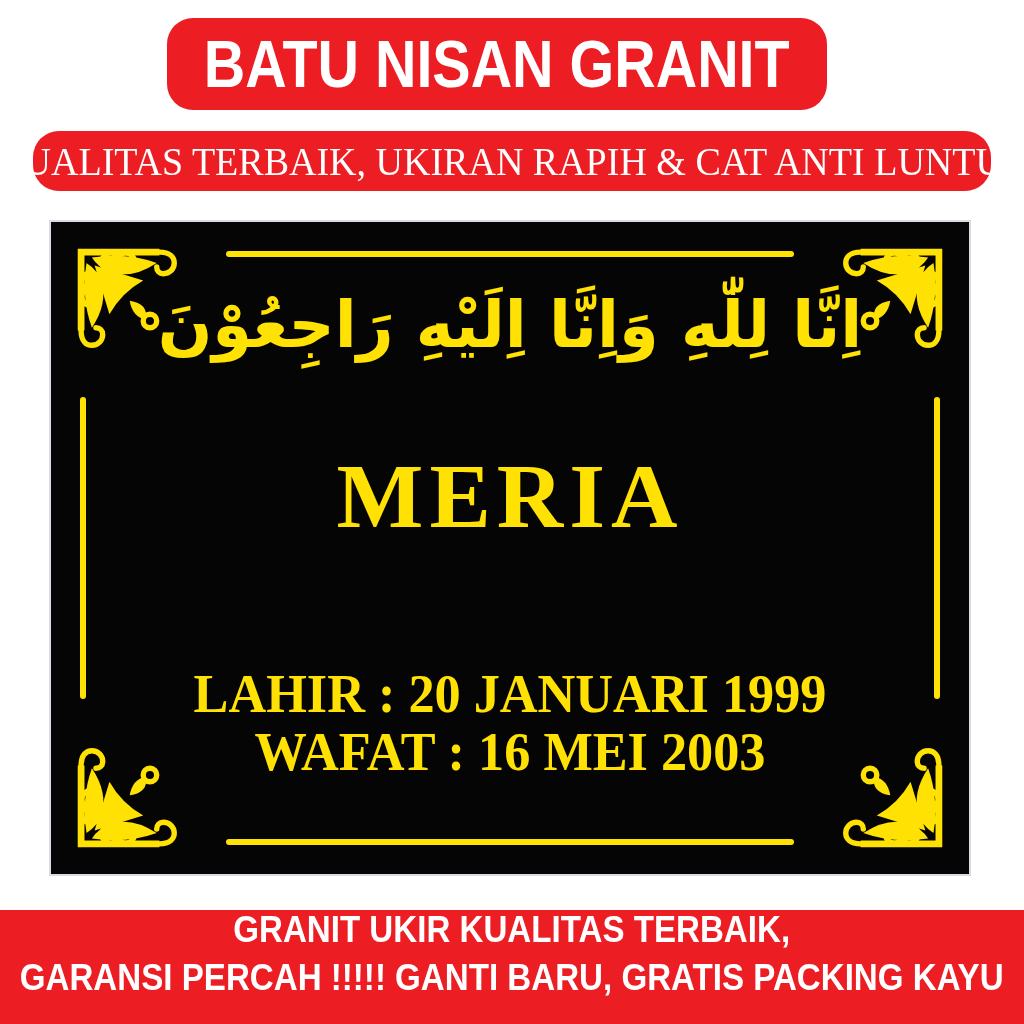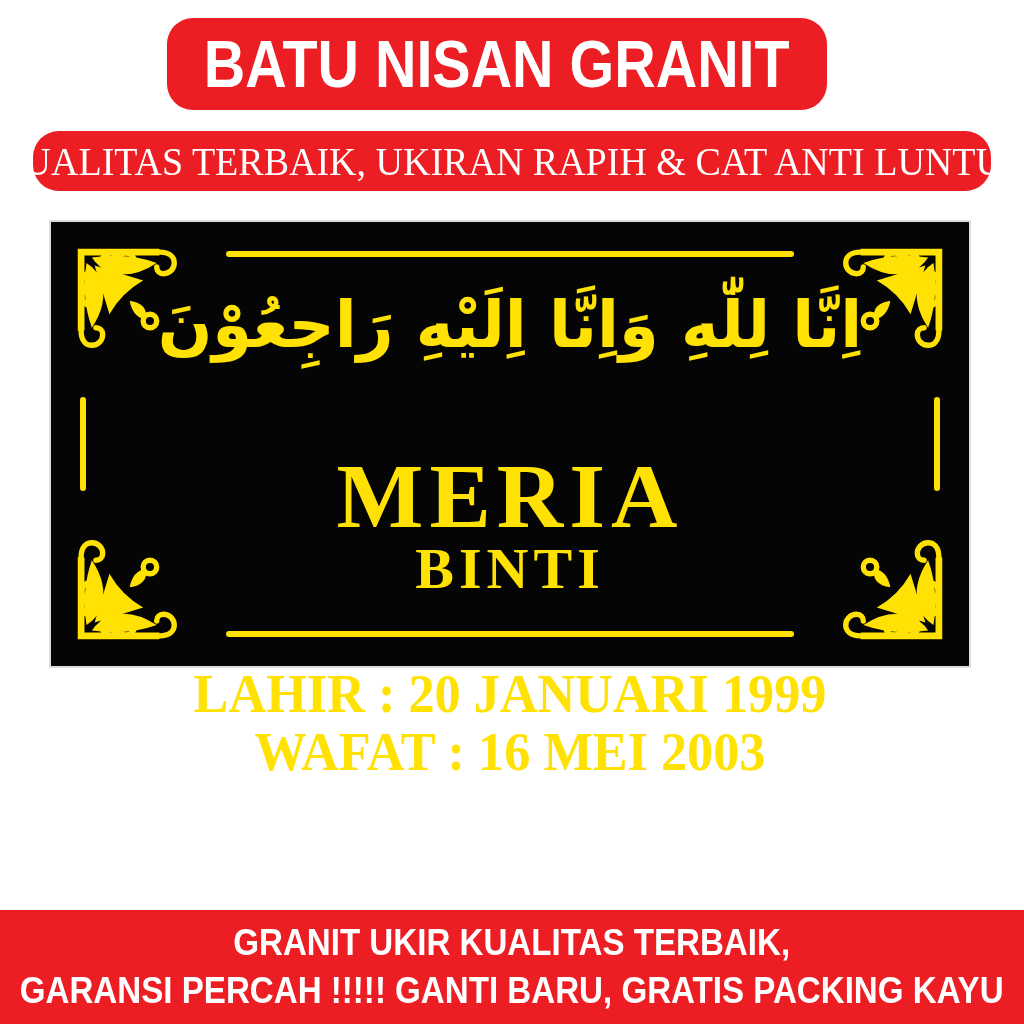--- a/index.html
+++ b/index.html
@@ -22,21 +22,21 @@
     transform:scaleX(0.87);font-family:"Liberation Sans",sans-serif;
   }
   .banner-subtitle{left:33px;top:99px;width:958px;height:60px;border-radius:26px;margin-top:32px;}
   .banner-subtitle span{
     color:#fff;font-family:"Liberation Serif",serif;font-size:40px;white-space:nowrap;
     transform:scaleX(0.95);
   }
 
   
   .plaque{
-    position:absolute;left:51px;top:222px;width:918px;height:444px;
+    position:absolute;left:51px;top:222px;width:918px;height:652px;
     background:var(--plaque-black);
     box-shadow:0 0 0 2px rgba(150,155,175,0.35);
   }
   .bline{position:absolute;background:var(--yellow);border-radius:3px;}
   .bl-top{left:175px;right:175px;top:29px;height:6px;}
   .bl-bottom{left:175px;right:175px;bottom:29px;height:6px;}
   .bl-left{top:175px;bottom:175px;left:29px;width:6px;}
   .bl-right{top:175px;bottom:175px;right:29px;width:6px;}
 
   .corner{position:absolute;width:135px;height:135px;}
@@ -53,21 +53,21 @@
   .name-big{top:228px;font-family:"Liberation Serif",serif;font-weight:bold;font-size:92px;letter-spacing:6px;line-height:1;}
   .name-andi{top:360px;}
   .name-mid{top:318px;font-family:"Liberation Serif",serif;font-weight:bold;font-size:58px;letter-spacing:5px;line-height:1;}
   .date-line{font-family:"Liberation Serif",serif;font-weight:bold;font-size:55px;line-height:1;transform:scaleX(0.95);}
   .date-lahir{top:444px;}
   .date-wafat{top:502px;}
 
   
   .footer{
     position:absolute;left:0;top:910px;width:1024px;height:114px;background:var(--red);
-    display:flex;flex-direction:column;align-items:center;justify-content:center;gap:8px;
+    display:flex;flex-direction:column;align-items:center;justify-content:flex-start;gap:8px;
   }
   .footer div{
     color:#fff;font-weight:bold;font-size:36px;white-space:nowrap;line-height:1.1;
     transform:scaleX(0.92);
   }
   .svgdefs{position:absolute;width:0;height:0;overflow:hidden;}
 </style>
 </head>
 <body>
 
@@ -121,21 +121,20 @@
       </svg>
     <svg class="corner c-bl" viewBox="0 0 100 100">
         <use href="#corner-def"></use>
       </svg>
     <svg class="corner c-br" viewBox="0 0 100 100">
         <use href="#corner-def"></use>
       </svg>
 
     <div class="ptext arabic">اِنَّا لِلّٰهِ وَاِنَّا اِلَيْهِ رَاجِعُوْنَ</div>
     <div class="ptext name-big">MERIA</div>
-    <div class="ptext name-mid">BINTI</div>
     <div class="ptext date-line date-lahir">LAHIR : 20 JANUARI 1999</div>
     <div class="ptext date-line date-wafat">WAFAT : 16 MEI 2003</div>
   </div>
 
   <div class="footer">
     <div>GRANIT UKIR KUALITAS TERBAIK,</div>
     <div>GARANSI PERCAH !!!!! GANTI BARU, GRATIS PACKING KAYU</div>
   </div>
 
 </div>

